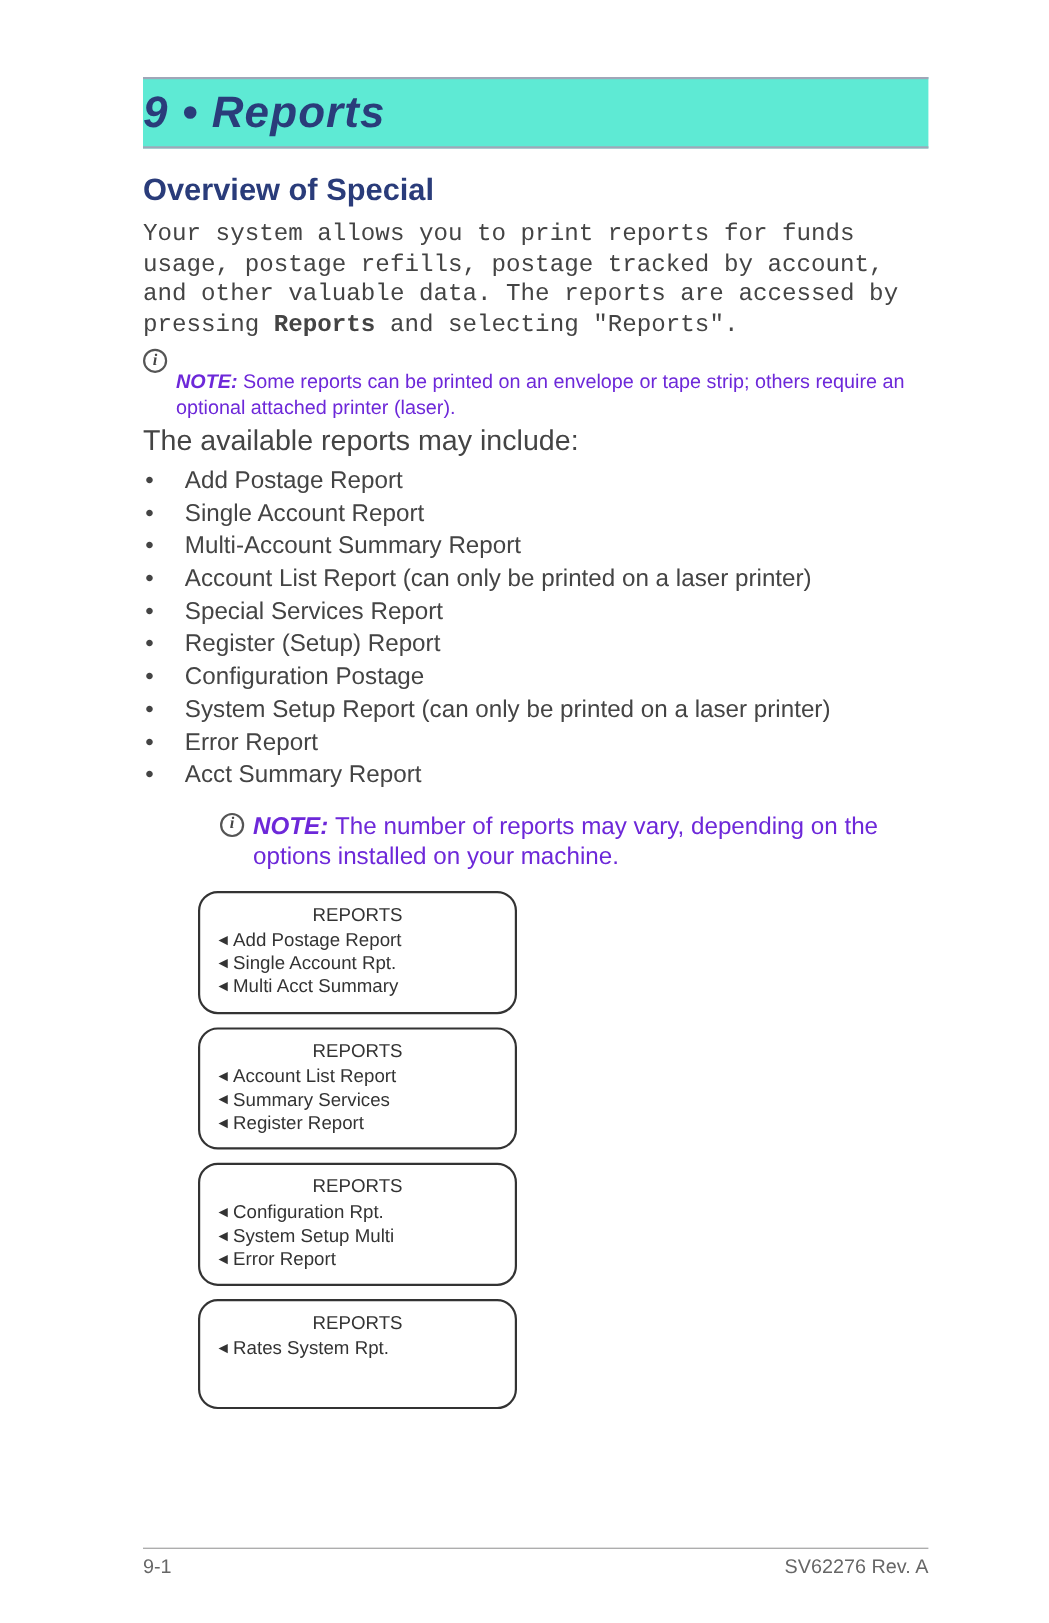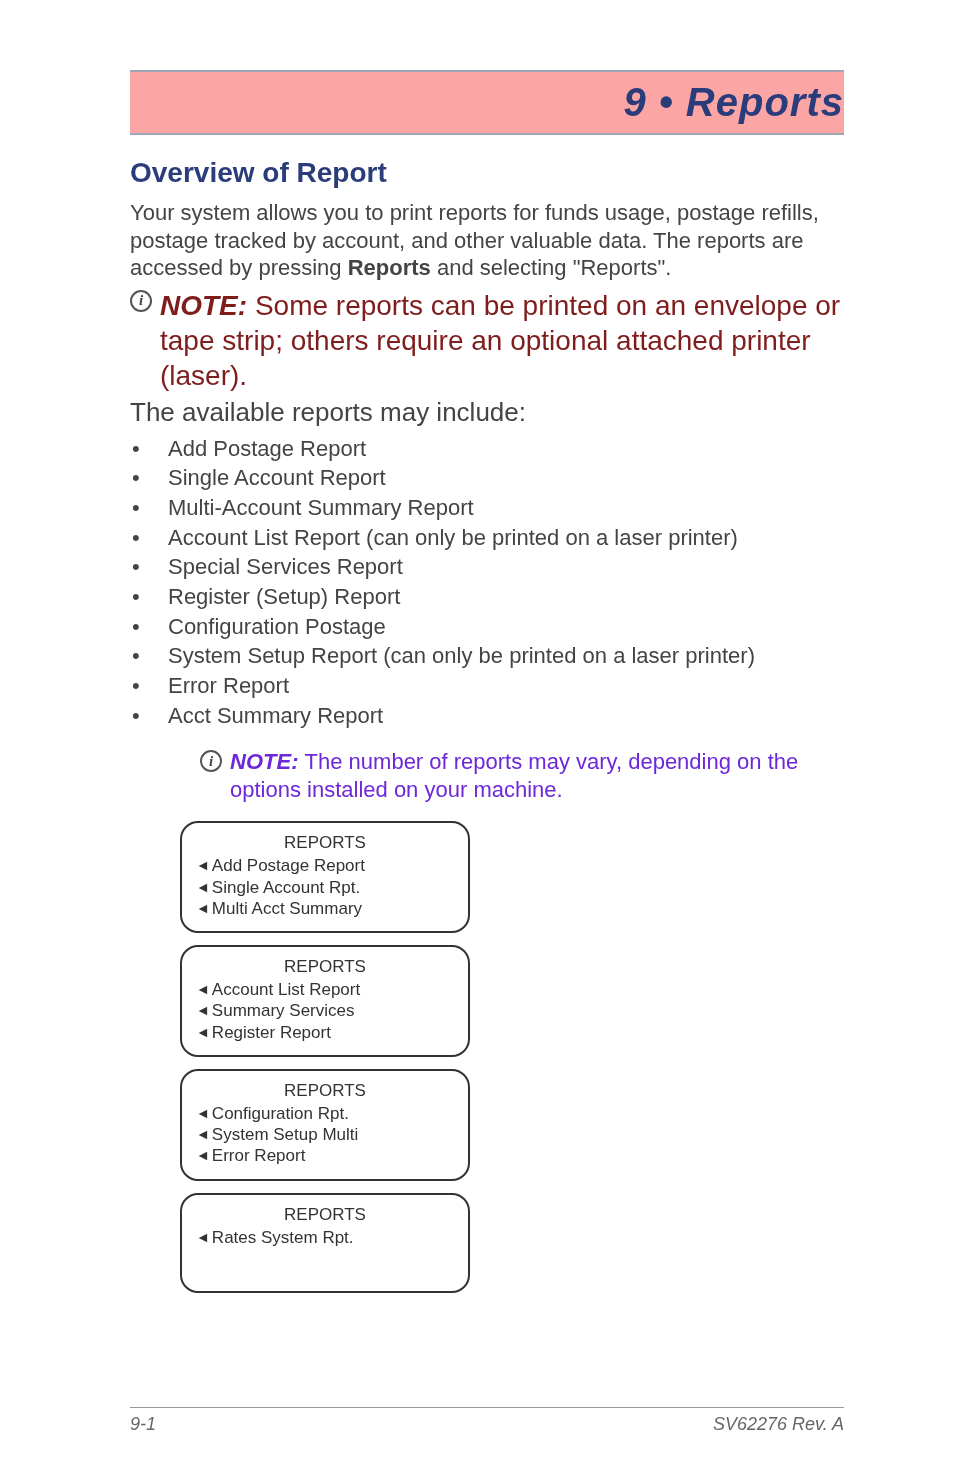--- a/index.html
+++ b/index.html
@@ -1,52 +1,53 @@
 <!DOCTYPE html>
 <html><head>
 <meta charset="utf-8">
 <style>
   * { box-sizing: border-box; margin: 0; padding: 0; }
   html, body { width: 954px; height: 1475px; background: #fff; font-family: Arial, Helvetica, sans-serif; color: #333; }
   .page { padding: 70px 110px 40px 130px; position: relative; height: 100%; }
   .banner {
-    background: #fca5a5;
+    background: #5eead4;
     border-top: 2px solid #a0a6b8;
     border-bottom: 2px solid #a0a6b8;
     padding: 8px 0;
-    text-align: right;
+    text-align: left;
     margin-bottom: 22px;
   }
   .banner-title {
     color: #2a3c7a;
     font-size: 40px;
     font-style: italic;
     font-weight: bold;
     letter-spacing: 1px;
   }
   .section-heading {
     color: #2a3c7a;
     font-size: 28px;
     font-weight: bold;
     margin-bottom: 10px;
   }
   .body-para {
     font-size: 22px;
     color: #444;
     line-height: 1.25;
     margin-bottom: 6px;
+    font-family: Liberation Mono, monospace;
   }
   .body-para .bold { font-weight: bold; }
   .note-row {
     display: flex;
     align-items: flex-start;
     gap: 8px;
     margin: 6px 0 4px 0;
   }
-  .note-row .text { flex: 1; font-size: 28px; color: #7f1d1d; line-height: 1.25; }
+  .note-row .text { flex: 1; font-size: 18px; color: #6d28d9; line-height: 1.25; margin-top: 21px; }
   .info-icon {
     width: 22px; height: 22px; border: 2px solid #555; border-radius: 50%;
     display: inline-flex; align-items: center; justify-content: center;
     font-family: Georgia, 'Times New Roman', serif;
     font-style: italic; font-weight: bold; font-size: 15px; color: #444;
     flex: 0 0 22px; margin-top: 2px;
   }
   .note-label { font-style: italic; font-weight: bold; }
   .avail { font-size: 26px; color: #444; margin: 4px 0 6px 0; }
   ul.reports-list { list-style: none; margin-left: 0; }
@@ -69,33 +70,33 @@
   .screen .scr-title { text-align: center; font-size: 17px; color: #333; margin-bottom: 2px; }
   .screen .scr-item {
     font-size: 17px; color: #333; line-height: 1.25;
     display: flex; align-items: center;
   }
   .screen .scr-item .tri { font-size: 14px; margin-right: 2px; }
   .footer {
     position: absolute; left: 130px; right: 110px; bottom: 40px;
     border-top: 1px solid #999; padding-top: 6px;
     display: flex; justify-content: space-between; align-items: flex-start;
-    font-style: italic; color: #666; font-size: 18px;
+    color: #666; font-size: 18px;
   }
 </style>
 </head>
 <body>
 
 <div class="page">
 
   <div class="banner">
     <div class="banner-title">9 • Reports</div>
   </div>
 
-  <div class="section-heading">Overview of Report</div>
+  <div class="section-heading">Overview of Special</div>
 
   <p class="body-para">
     <span>Your system allows you to print reports for funds usage, postage refills, postage tracked by account, and other valuable data. The reports are accessed by pressing </span><span class="bold">Reports</span><span> and selecting "Reports".</span>
   </p>
 
   <div class="note-row">
     <span class="info-icon">i</span>
     <div class="text">
       <span class="note-label">NOTE</span><span class="note-label">: </span><span>Some reports can be printed on an envelope or tape strip; others require an optional attached printer (laser).</span>
     </div>

